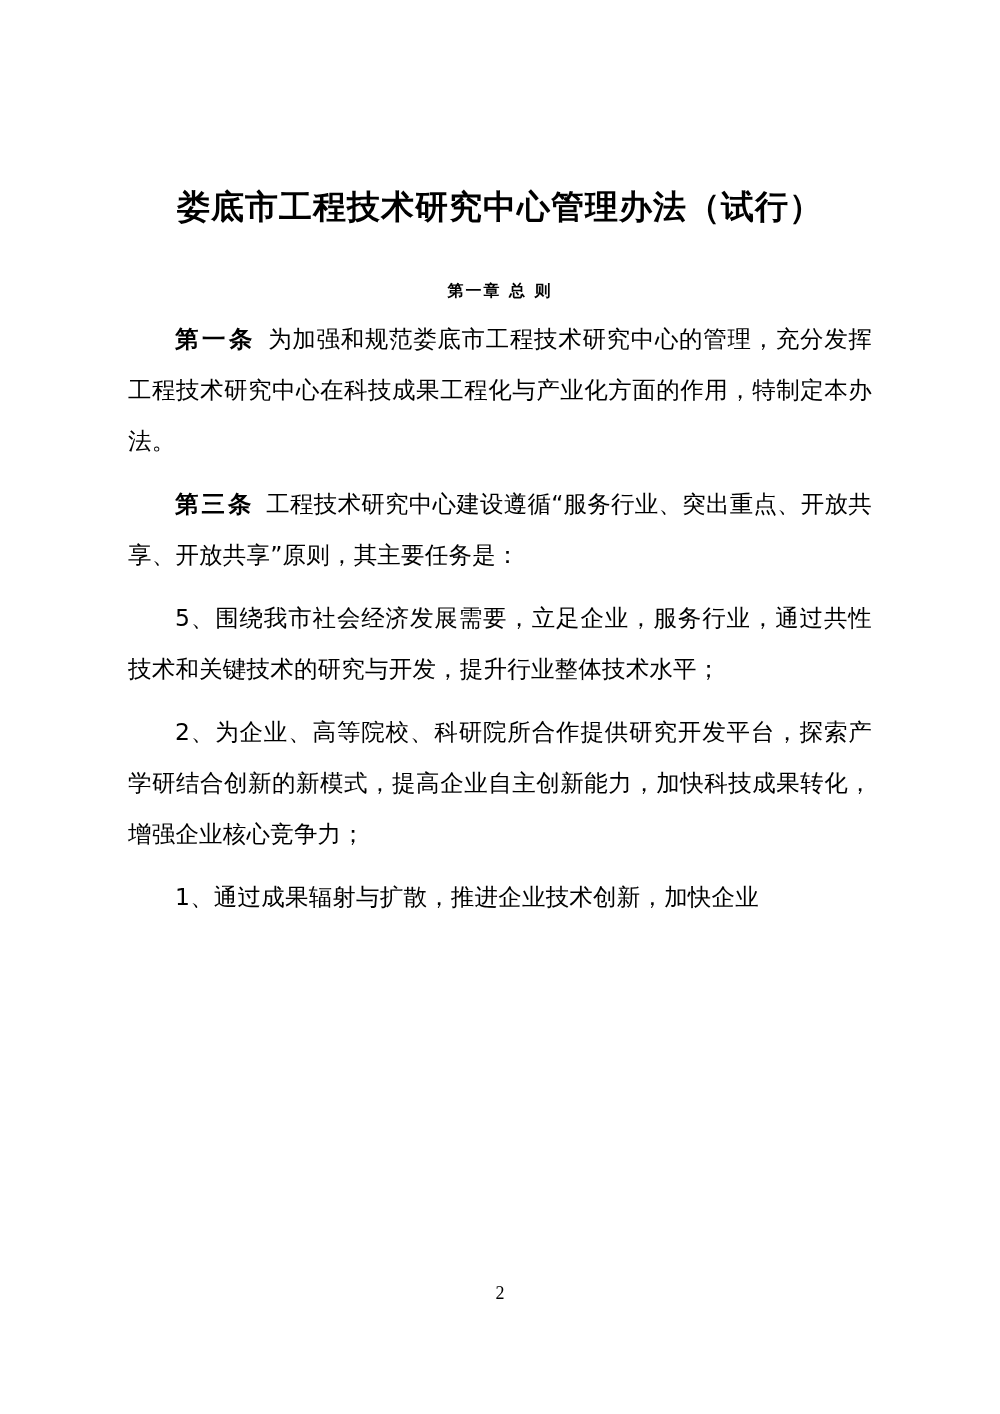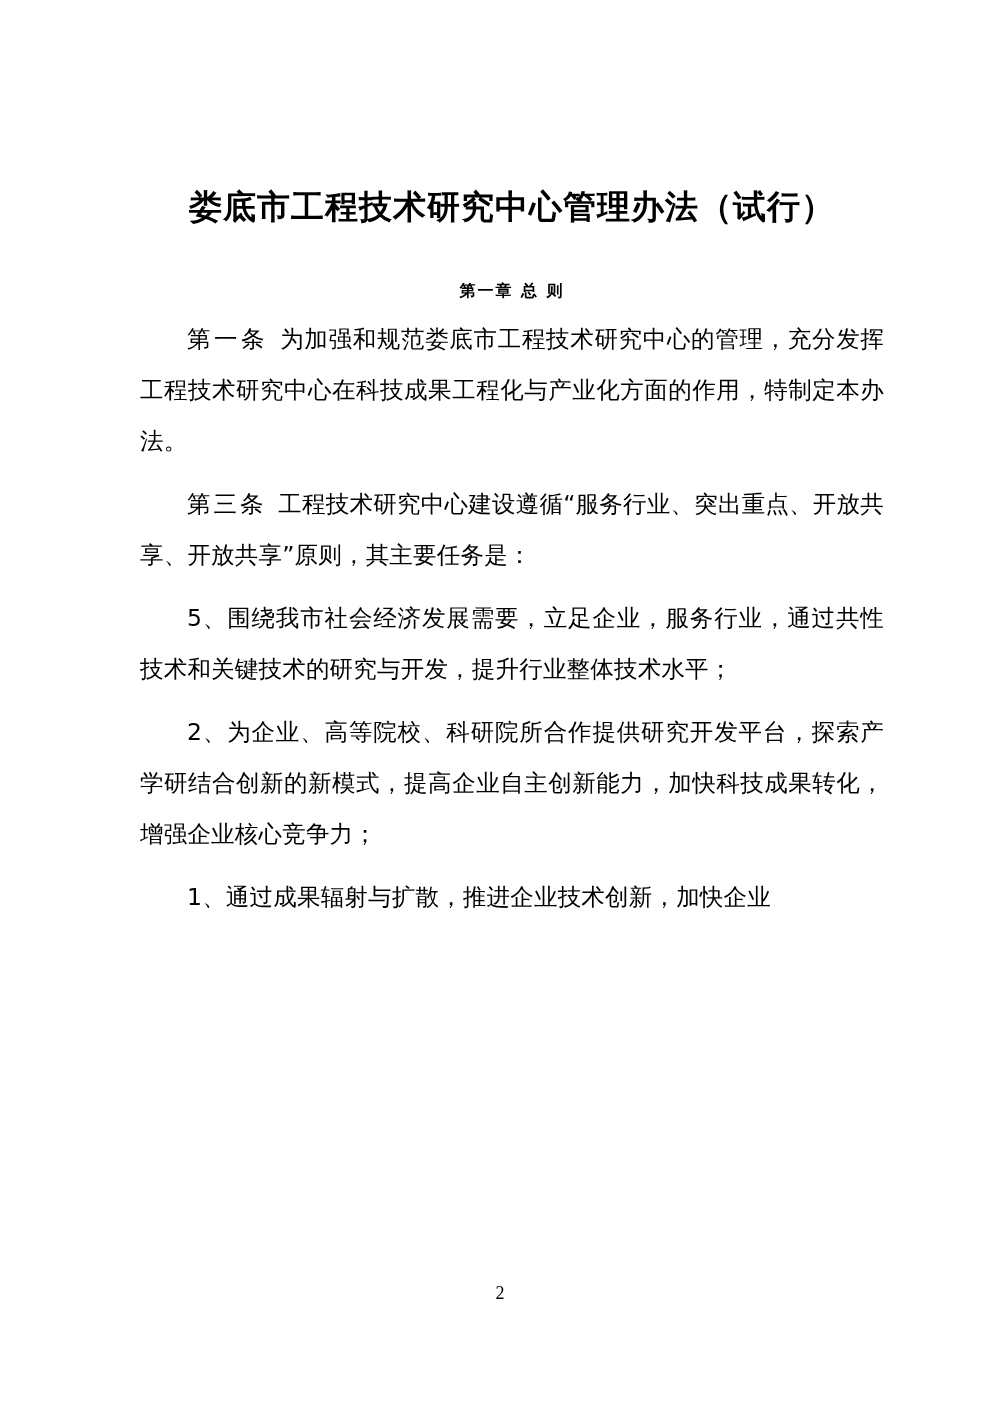--- a/index.html
+++ b/index.html
@@ -17,21 +17,21 @@
   }
   .page {
     position: relative;
     width: 1000px;
     height: 1414px;
     box-sizing: border-box;
     padding: 0;
   }
   .content {
     position: absolute;
-    left: 140px;
+    left: 128px;
     top: 0;
     width: 744px;
   }
   .doc-title {
     margin: 0;
     padding-top: 186px;
     font-size: 33px;
     font-weight: bold;
     text-align: center;
     letter-spacing: 1px;
@@ -52,21 +52,21 @@
     padding-top: 12px;
     font-size: 23.5px;
     line-height: 51px;
     text-align: justify;
     text-justify: inter-ideograph;
     text-indent: 2em;
     font-family: "DejaVu Sans", "Liberation Sans", sans-serif;
     letter-spacing: 0.2px;
   }
   .para .lead {
-    font-weight: normal;
+    font-weight: bold;
     font-family: "DejaVu Sans", "Liberation Sans", sans-serif;
     letter-spacing: 3px;
   }
   .para .lead-sep {
     display: inline-block;
     width: 0.5em;
   }
   .page-number {
     position: absolute;
     left: 0;

